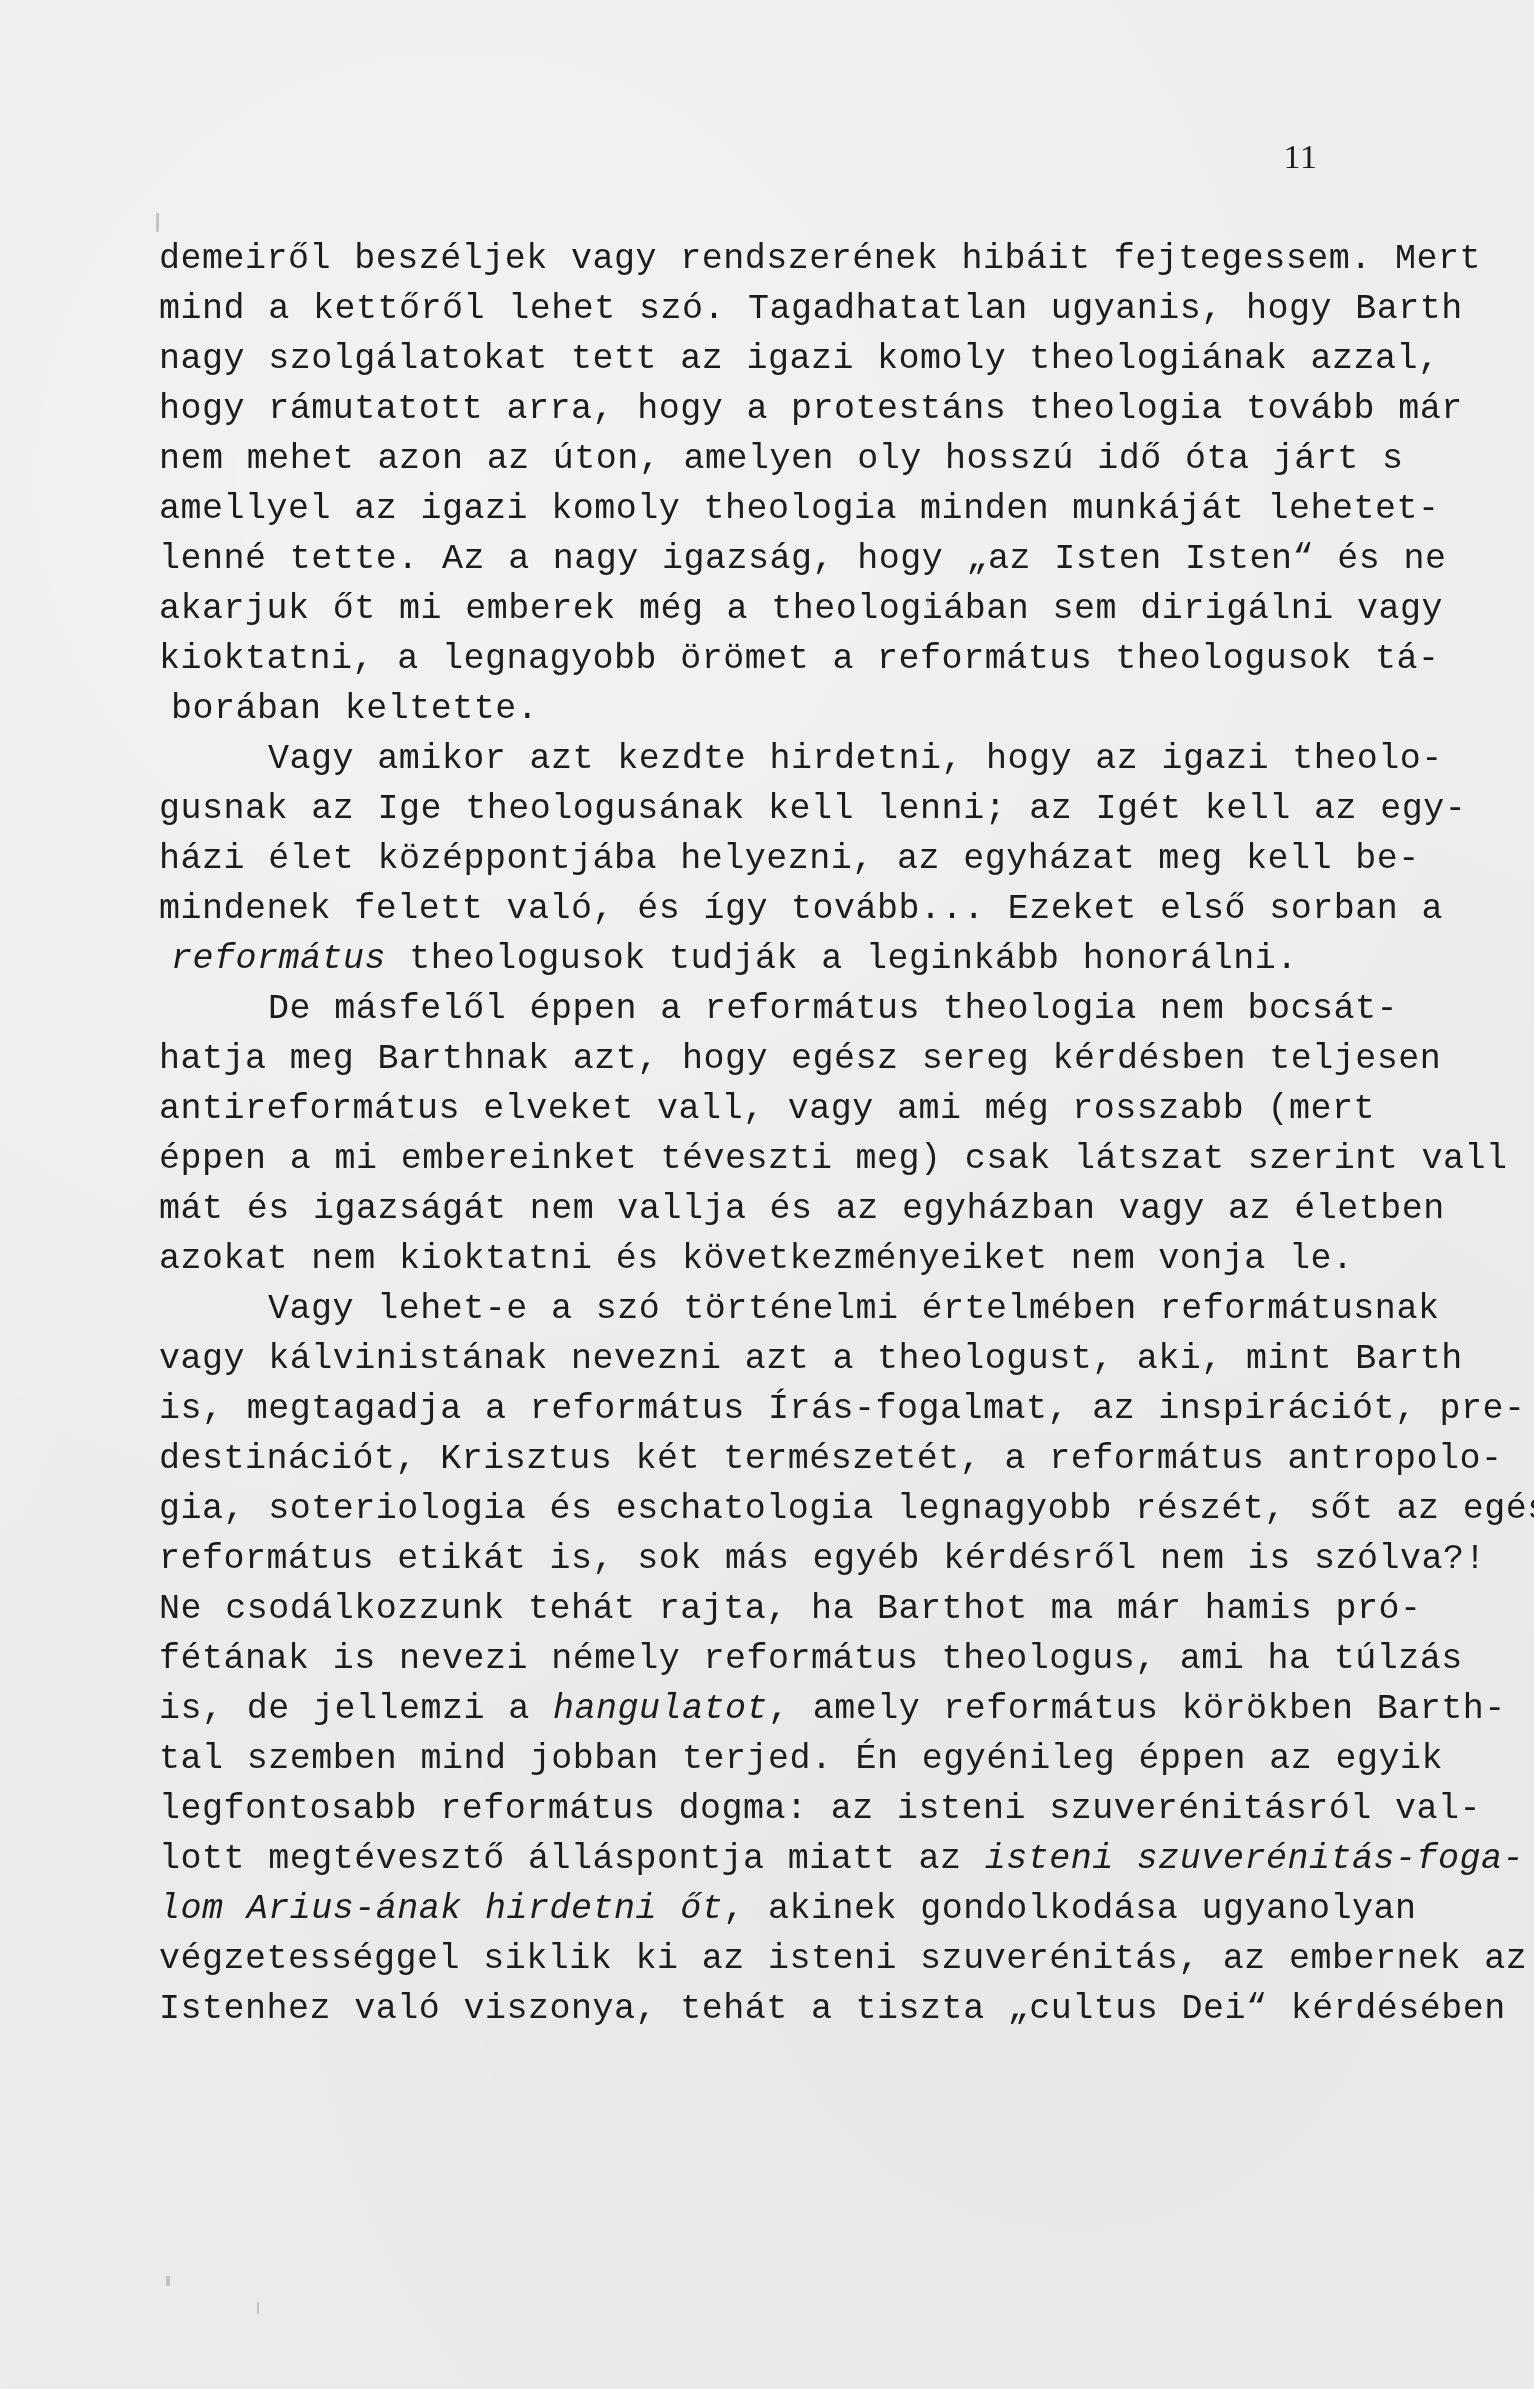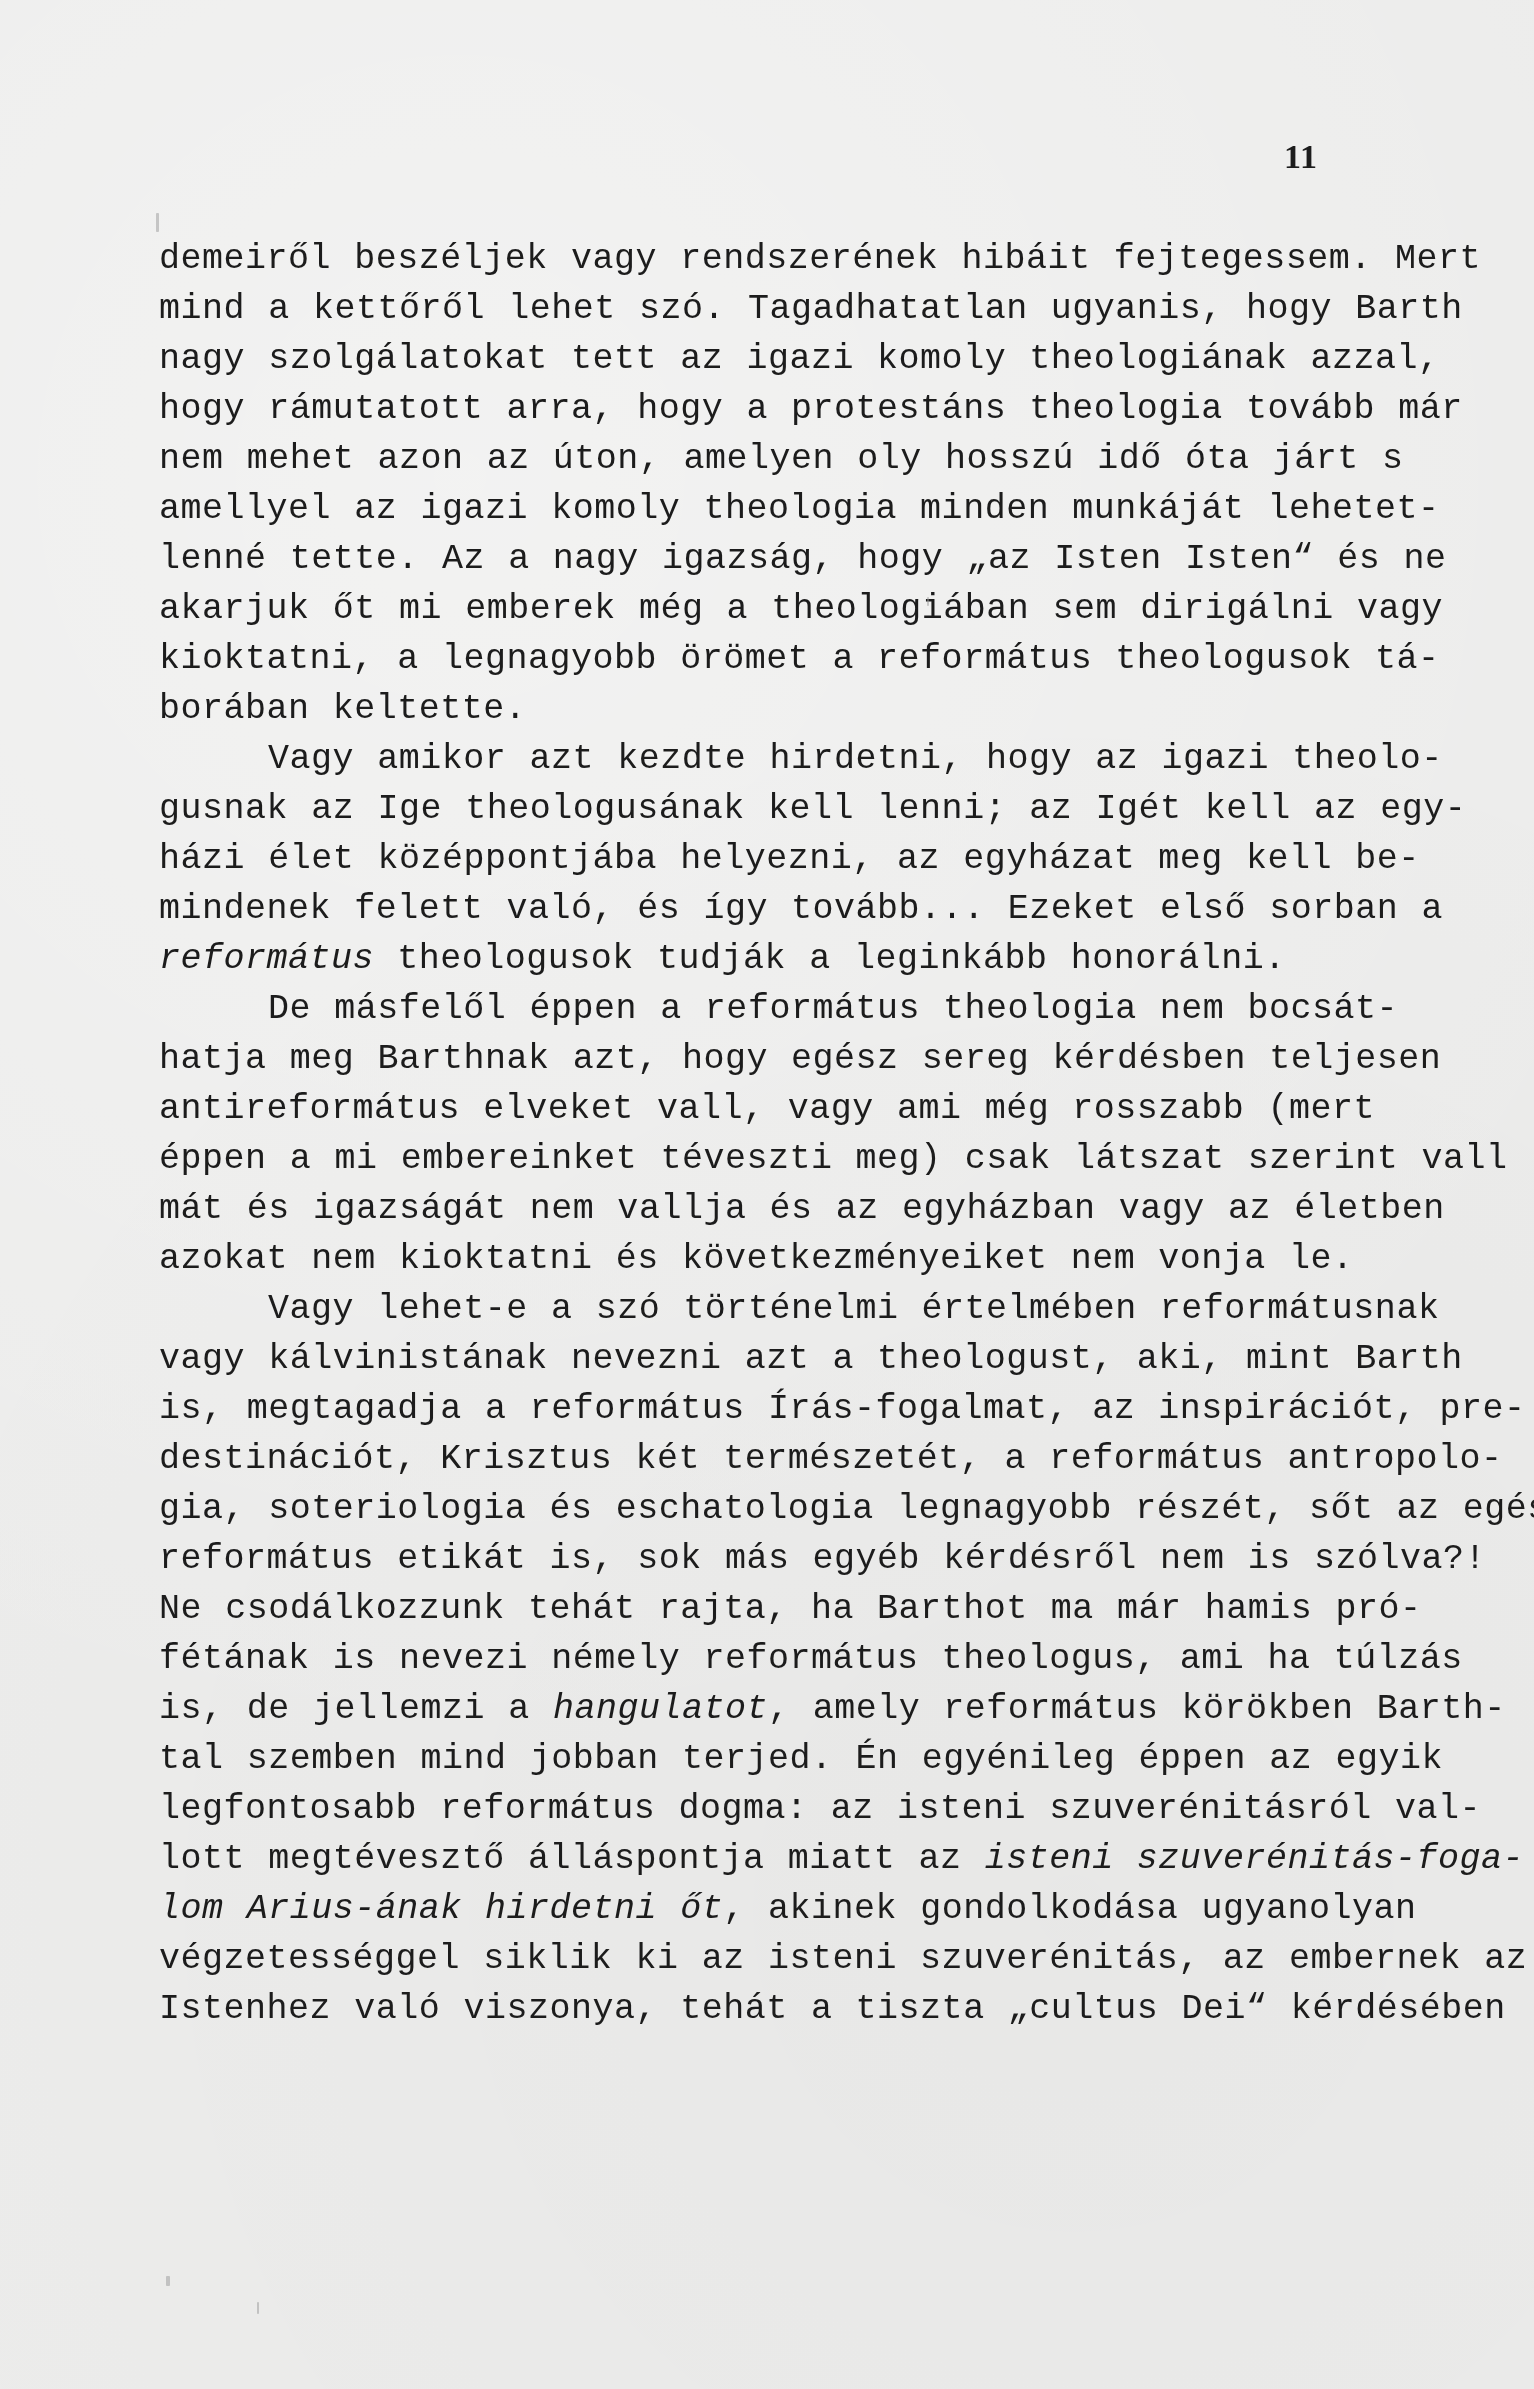--- a/index.html
+++ b/index.html
@@ -21,41 +21,40 @@
         radial-gradient(circle at 70% 80%, rgba(0,0,0,0.02), rgba(0,0,0,0) 60%),
         #ececeb;
     }
     .page-number {
       position: absolute;
       right: 216px;
       top: 136px;
       font-size: 34px;
       line-height: 41px;
       letter-spacing: 0.9px;
-      font-weight: bold;
     }
     .body-text {
       position: absolute;
       left: 159px;
       top: 234px;
       width: 1164px;
     }
     .line {
       display: block;
       height: 50px;
       font-size: 35px;
       line-height: 50px;
       white-space: nowrap;
       text-align: justify;
       text-align-last: justify;
       letter-spacing: 0.5px;
       word-spacing: 1.7px;
       font-family: Liberation Mono, monospace;
     }
-    .line.last { text-align-last: left; }
+    .line.last { text-align-last: left; margin-left: 12px; }
     .line.indent { padding-left: 109px; }
     .line.indent { box-sizing: border-box; }
     .it { font-style: italic; }
     .speck {
       position: absolute;
       background: #9a9a9a;
       opacity: 0.5;
       border-radius: 0.9px;
     }
   </style>

